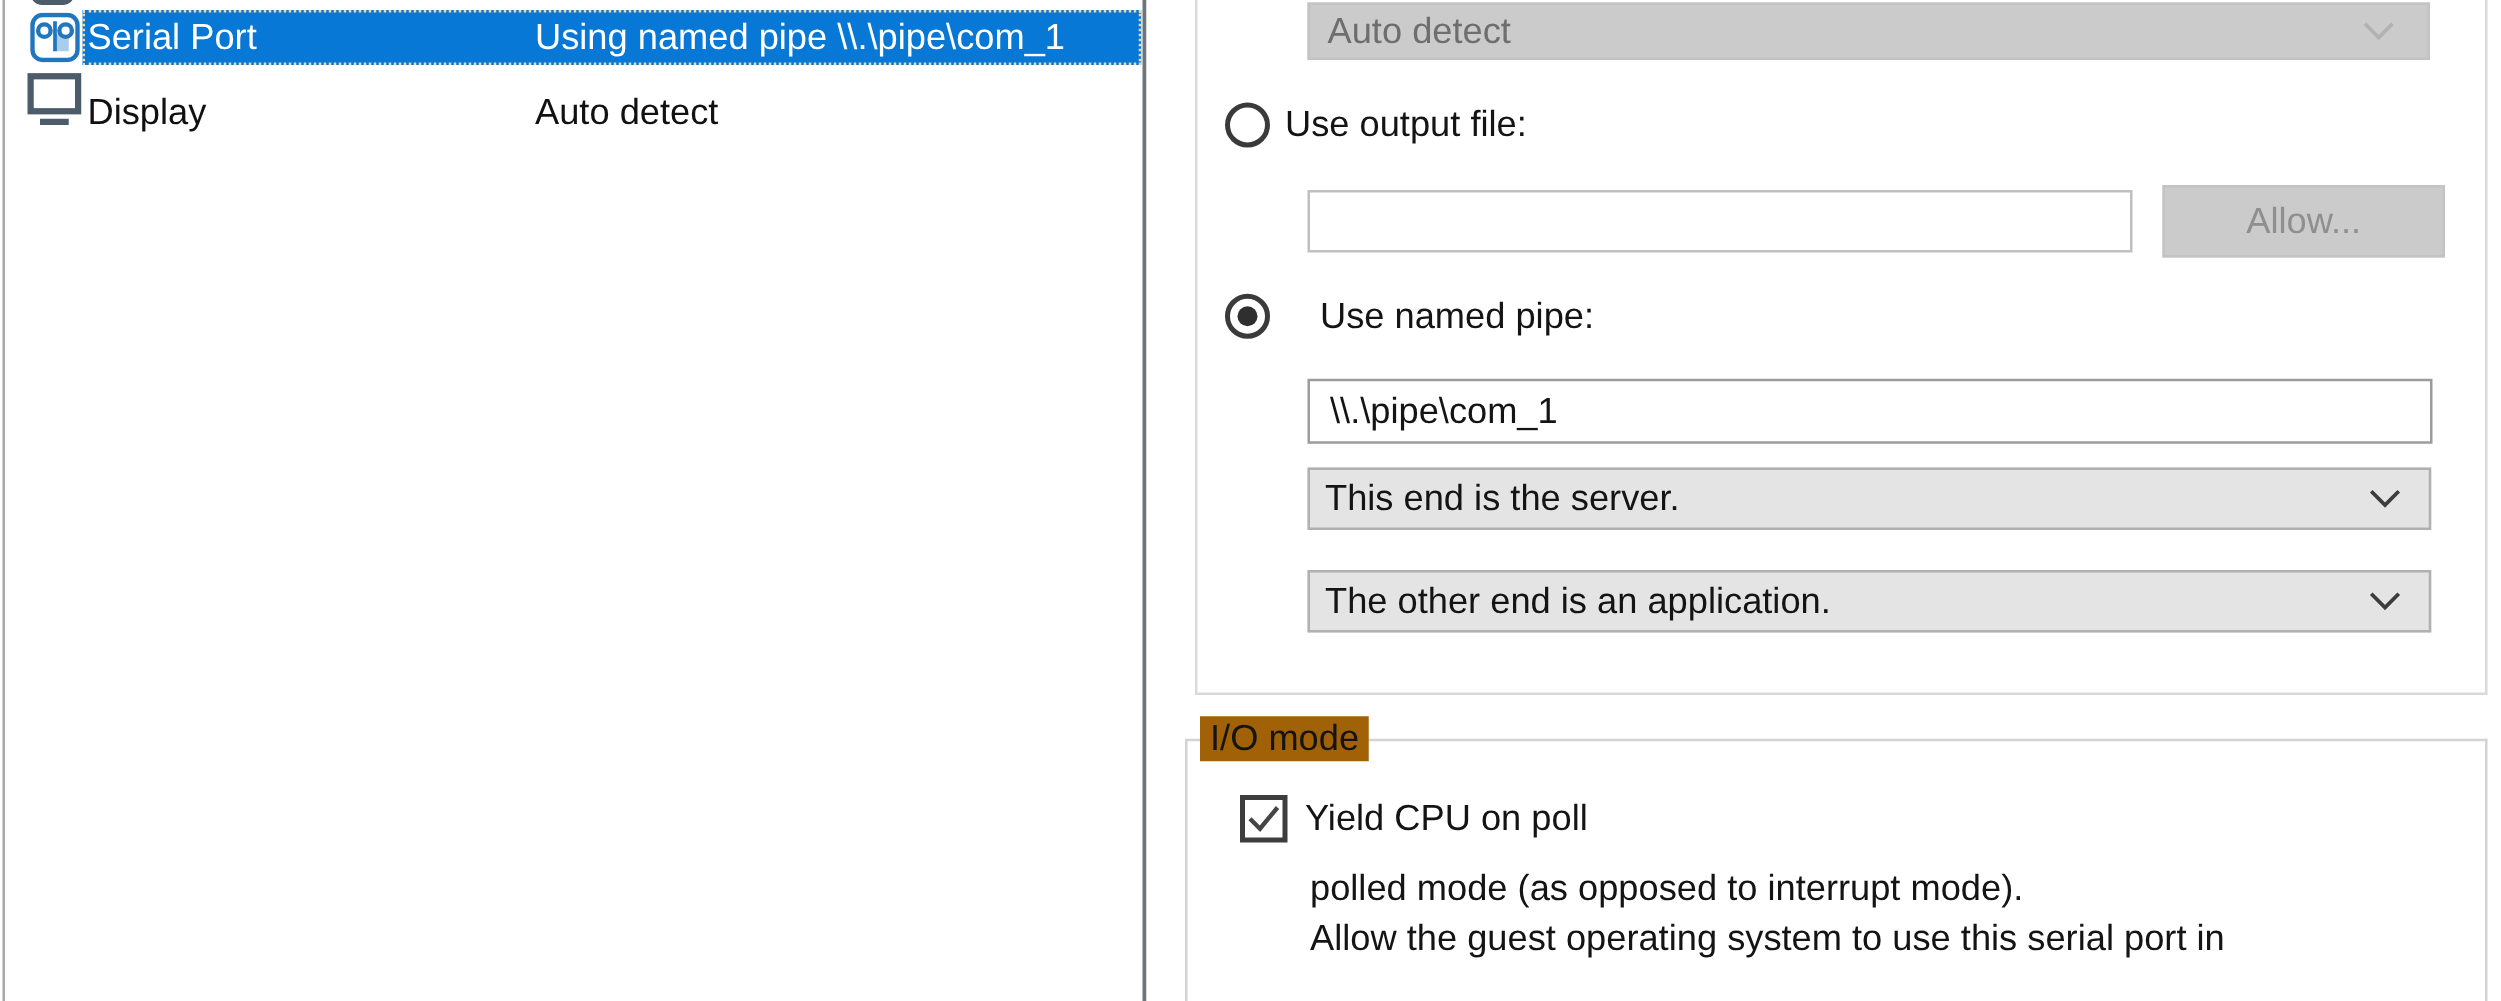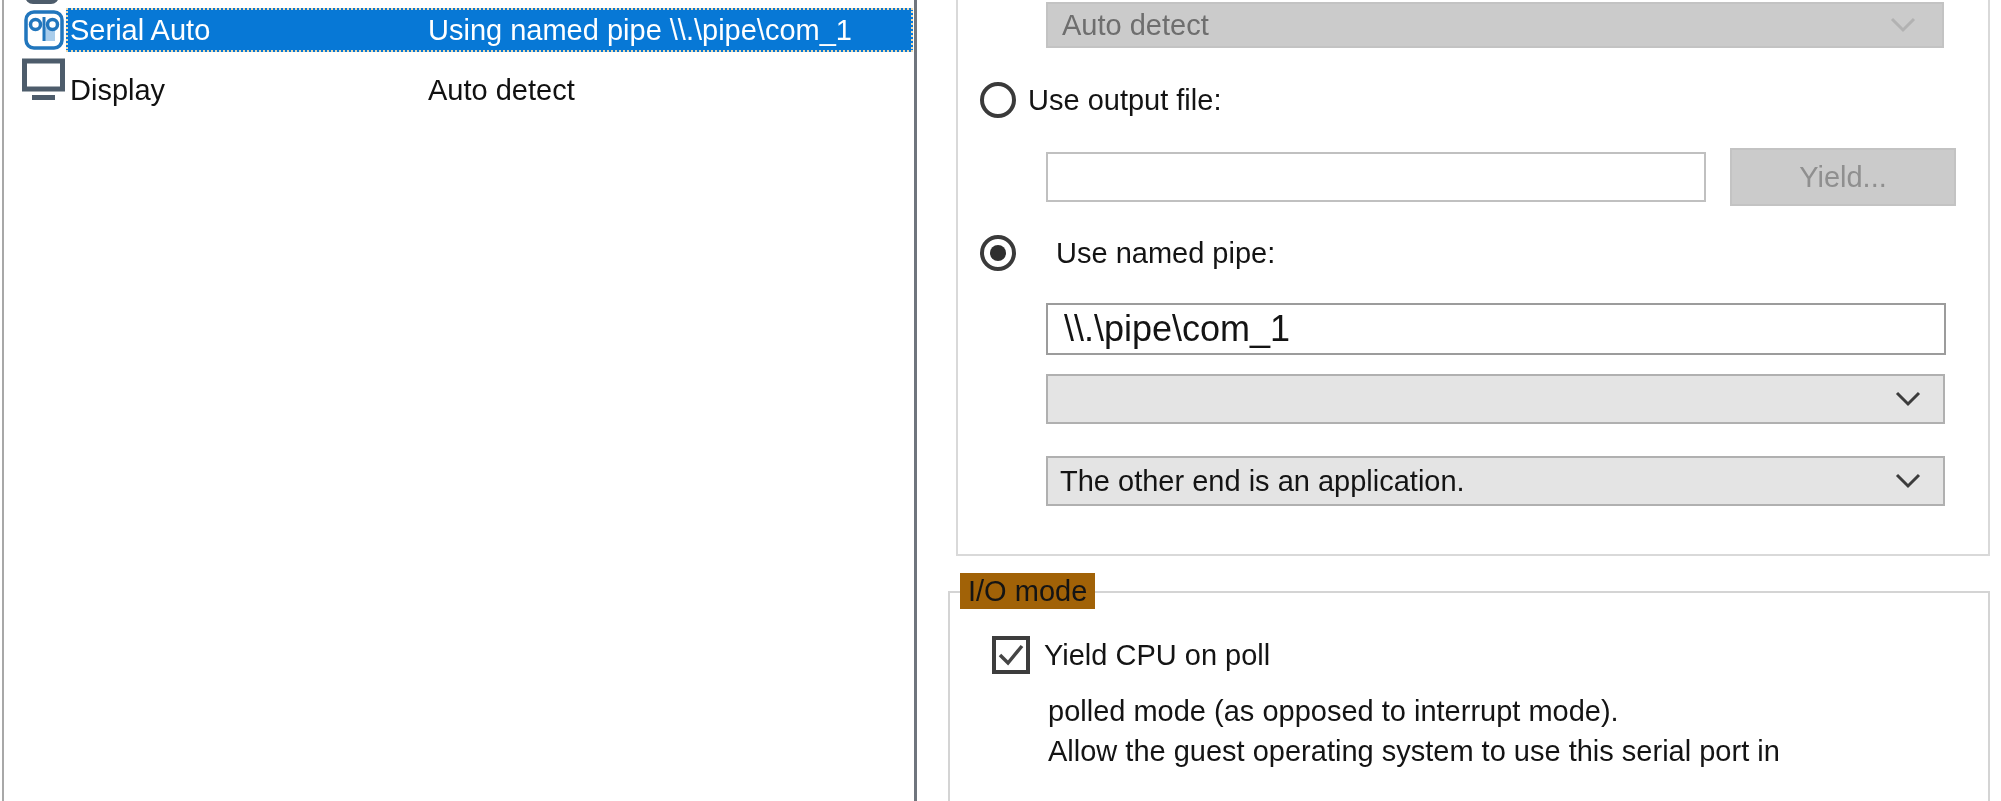--- a/index.html
+++ b/index.html
@@ -40,21 +40,21 @@
   .radio { width:36px; height:36px; border:4px solid #3a3a3a; border-radius:50%;
            background:#ffffff; }
   .radio .dot { position:absolute; left:50%; top:50%; width:16px; height:16px;
                 margin:-8px 0 0 -8px; border-radius:50%; background:#2f2f2f; }
   #radio-output-file { left:980px; top:82px; }
   #radio-named-pipe  { left:980px; top:235px; }
   #label-output-file { left:1028px; top:82px; height:36px; line-height:36px; white-space:nowrap; }
   #label-named-pipe  { left:1028px; top:235px; height:36px; line-height:36px; white-space:nowrap;margin-left:28px; }
 
   .textfield { background:#ffffff; font-family:"Liberation Sans", sans-serif;
-               font-size:36px; color:#141414; }
+               font-size:29px; color:#141414; }
   #output-file-input { left:1046px; top:152px; width:660px; height:50px;
                        border:2px solid #c0c0c0; padding:0 14px; }
   #pipe-input        { left:1046px; top:303px; width:900px; height:52px;
                        border:2px solid #9c9c9c; padding:0 16px; }
 
   #browse-button { left:1730px; top:148px; width:226px; height:58px;
                    background:#cbcbcb; border:2px solid #c3c3c3; color:#8f8f8f;
                    text-align:center; line-height:54px; }
 
   #pipe-end-combo   { left:1046px; top:374px; width:899px; }
@@ -82,21 +82,21 @@
 
 <svg class="abs" id="serial-port-icon" viewBox="0 0 40 40">
   <rect x="2" y="2" width="36" height="36" rx="8" fill="#ffffff" stroke="#2176bd" stroke-width="3.5"></rect>
   <path d="M20 17 L31 19 L31 31 L20 31 Z" fill="#aacdeb"></path>
   <line x1="20" y1="7" x2="20" y2="31" stroke="#2176bd" stroke-width="3"></line>
   <circle cx="11.5" cy="14.5" r="5" fill="#ffffff" stroke="#2176bd" stroke-width="3.5"></circle>
   <circle cx="28.5" cy="14.5" r="5" fill="#ffffff" stroke="#2176bd" stroke-width="3.5"></circle>
 </svg>
 
 <div class="abs device-row" id="row-serial">
-  <span class="row-label">Serial Auto</span>
+  <span class="row-label">Serial Port</span>
   <span class="row-summary">Using named pipe \\.\pipe\com_1</span>
 </div>
 
 <svg class="abs" id="display-icon" viewBox="0 0 46 46">
   <rect x="3.5" y="5" width="38" height="28" fill="#ffffff" stroke="#4d5c6b" stroke-width="5"></rect>
   <rect x="11" y="39" width="23" height="5" fill="#4d5c6b"></rect>
 </svg>
 
 <div class="abs device-row" id="row-display">
   <span class="row-label">Display</span>
@@ -111,31 +111,32 @@
     <polyline points="2,2 13,13 24,2" fill="none" stroke="#b2b2b2" stroke-width="3"></polyline>
   </svg>
 </div>
 
 <div class="abs radio" id="radio-output-file"></div>
 <span class="abs" id="label-output-file">Use output file:</span>
 
 <input class="abs textfield" id="output-file-input" value="" style="">
 
 <div class="abs" id="browse-button">
-  <span>Yield...</span>
+  <span>Allow...</span>
 </div>
 
 <div class="abs radio" id="radio-named-pipe">
   <span class="dot"></span>
 </div>
 <span class="abs" id="label-named-pipe">Use named pipe:</span>
 
 <input class="abs textfield" id="pipe-input" value="\\.\pipe\com_1" style="">
 
 <div class="abs combo" id="pipe-end-combo">
+  <span>This end is the server.</span>
   <svg class="chev" viewBox="0 0 26 16">
     <polyline points="2,2 13,13 24,2" fill="none" stroke="#3c3c3c" stroke-width="3"></polyline>
   </svg>
 </div>
 
 <div class="abs combo" id="pipe-other-combo">
   <span>The other end is an application.</span>
   <svg class="chev" viewBox="0 0 26 16">
     <polyline points="2,2 13,13 24,2" fill="none" stroke="#3c3c3c" stroke-width="3"></polyline>
   </svg>

